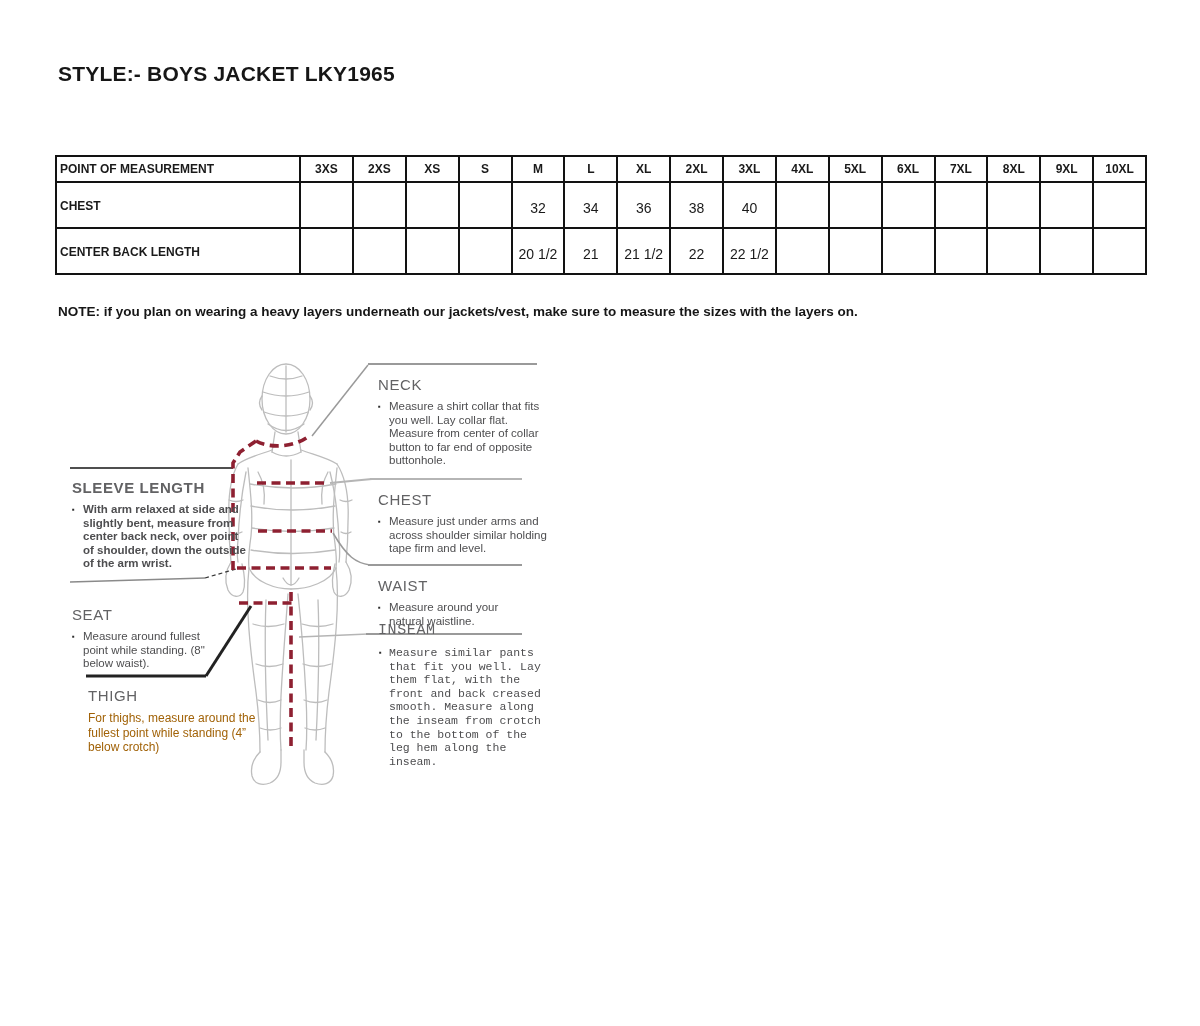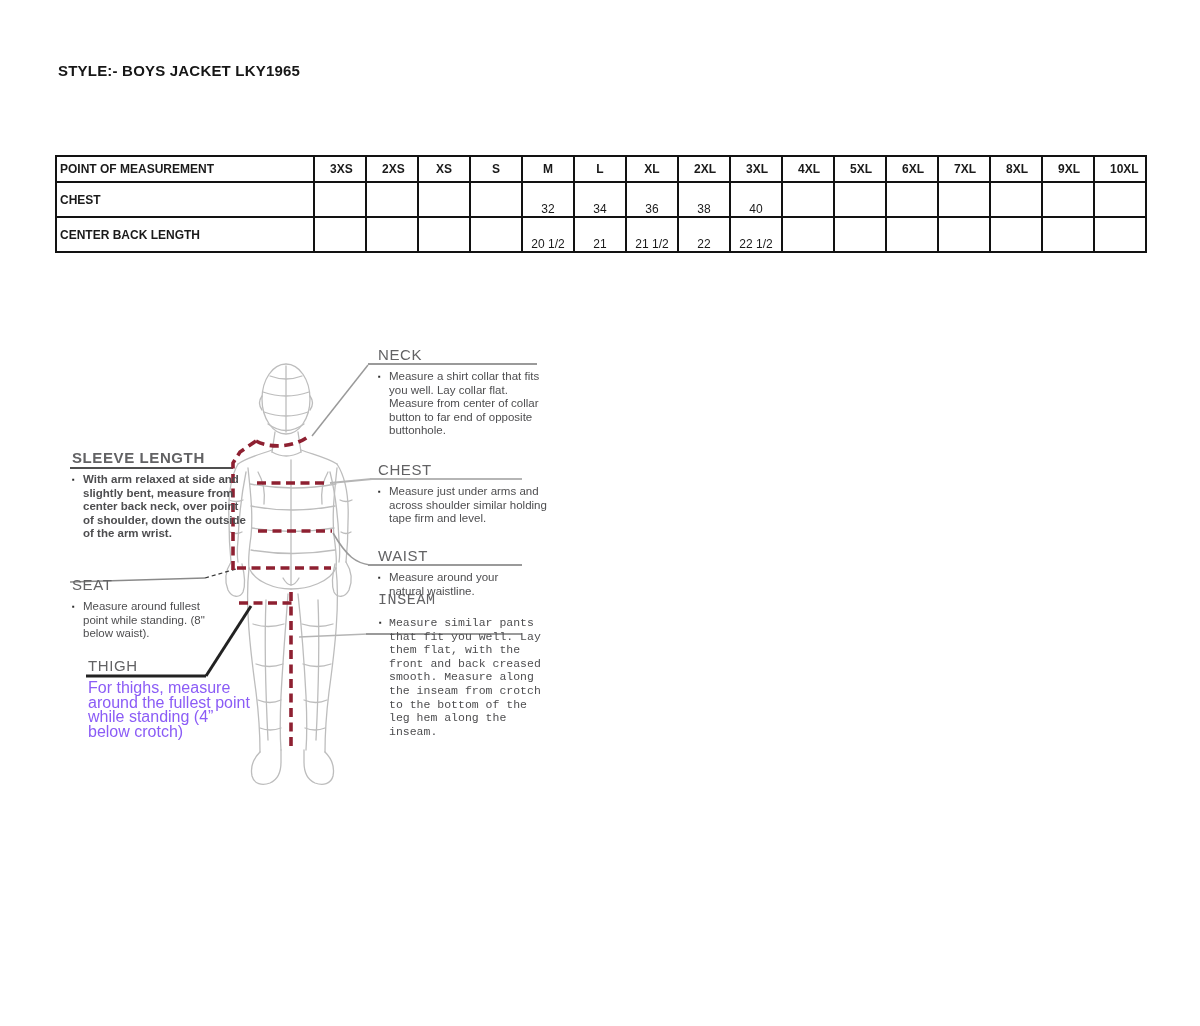--- a/index.html
+++ b/index.html
@@ -1,37 +1,37 @@
 <!DOCTYPE html>
 <html><head>
 <meta charset="utf-8">
 <style>
   html,body{margin:0;padding:0;background:#ffffff;}
   .page{position:relative;width:1200px;height:1026px;background:#fff;overflow:hidden;
         font-family:"Liberation Sans",sans-serif;color:#1a1a1a;}
-  .page-title{position:absolute;left:58px;top:62px;font-size:15px;font-weight:bold;
+  .page-title{position:absolute;left:58px;top:62px;font-size:21px;font-weight:bold;
         letter-spacing:.2px;color:#161616;}
   .note-line{position:absolute;left:58px;top:304px;font-size:13.5px;font-weight:bold;color:#161616;}
 
   table.size-table{position:absolute;left:55px;top:155px;width:1092px;border-collapse:collapse;
         table-layout:fixed;}
   .size-table th,.size-table td{border:2px solid #121212;overflow:hidden;white-space:nowrap;}
-  .size-table th{height:24px;font-size:12px;font-weight:bold;text-align:center;vertical-align:middle;padding:0 15px;}
+  .size-table th{height:24px;font-size:12px;font-weight:bold;text-align:center;vertical-align:middle;padding:0 1px;}
   .size-table th.label-col,.size-table td.label-col{width:238px;text-align:left;padding-left:3px;}
-  .size-table td{height:32px;font-size:12px;font-weight:normal;text-align:center;
-        vertical-align:bottom;padding-bottom:0;}
+  .size-table td{height:32px;font-size:14px;font-weight:normal;text-align:center;
+        vertical-align:bottom;padding-bottom:11px;}
   .size-table td.label-col{font-size:12px;font-weight:bold;vertical-align:middle;padding-bottom:0;}
 
   svg.diagram{position:absolute;left:0;top:0;pointer-events:none;}
 
   .guide-block{position:absolute;}
-  .guide-heading{font-size:15px;color:#626264;letter-spacing:.6px;}
+  .guide-heading{font-size:15px;color:#626264;letter-spacing:.6px;margin-top:30px;}
   .guide-text{display:flex;font-size:11.5px;line-height:13.6px;color:#4e4e50;margin-top:7px;}
   .guide-text .bullet{flex:0 0 11px;font-size:8px;line-height:13px;color:#2e2e2e;}
-  .guide-text.no-bullet{color:#8b5cf6;font-size:16px;line-height:14.6px;}
+  .guide-text.no-bullet{color:#a16207;font-size:12px;line-height:14.6px;}
   .gb-neck{left:378px;top:346px;width:164px;}
   .gb-chest{left:378px;top:461px;width:172px;}
   .gb-waist{left:378px;top:547px;width:156px;}
   .gb-inseam{left:378px;top:592px;width:168px;font-family:Liberation Mono, monospace;}
   .gb-sleeve{left:72px;top:449px;width:176px;font-weight:bold;}
   .gb-seat{left:72px;top:576px;width:152px;}
   .gb-thigh{left:88px;top:657px;width:168px;}
 </style>
 </head>
 <body>
@@ -97,20 +97,21 @@
           <td></td>
           <td></td>
           <td></td>
           <td></td>
           <td></td>
           <td></td>
         </tr>
       </tbody>
   </table>
 
+  <div class="note-line">NOTE: if you plan on wearing a heavy layers underneath our jackets/vest, make sure to measure the sizes with the layers on.</div>
 
   <svg class="diagram" width="1200" height="1026" viewBox="0 0 1200 1026">
 
     <g stroke="#bdbdbd" stroke-width="1.3" fill="none" stroke-linecap="round">
       <ellipse cx="286" cy="399" rx="24" ry="35"></ellipse>
       <path d="M286 366 V 432"></path>
       <path d="M270 376 Q286 382 302 376"></path>
       <path d="M263 392 Q286 400 309 392"></path>
       <path d="M264 412 Q286 420 308 412"></path>
       <path d="M268 424 Q286 437 304 424"></path>

